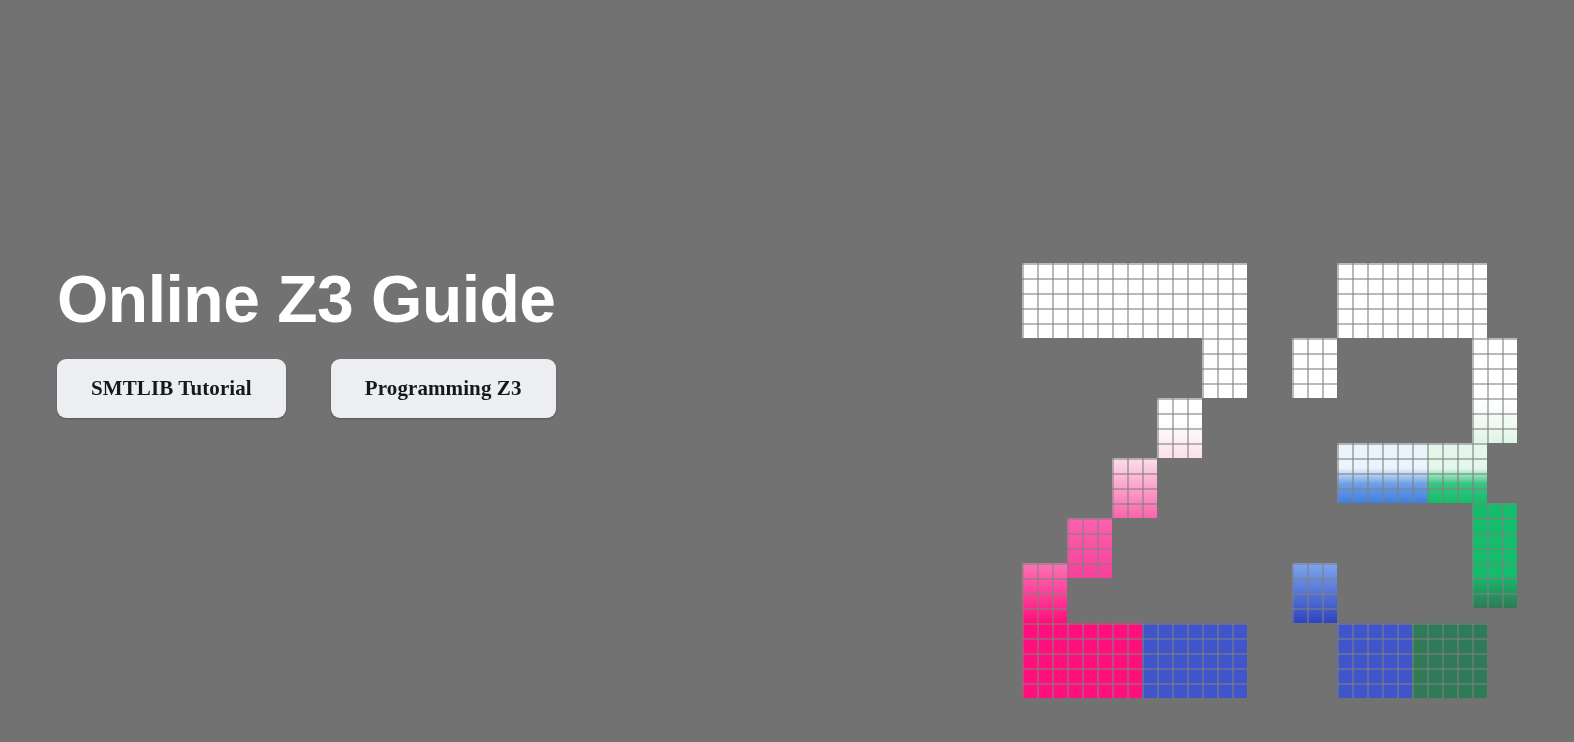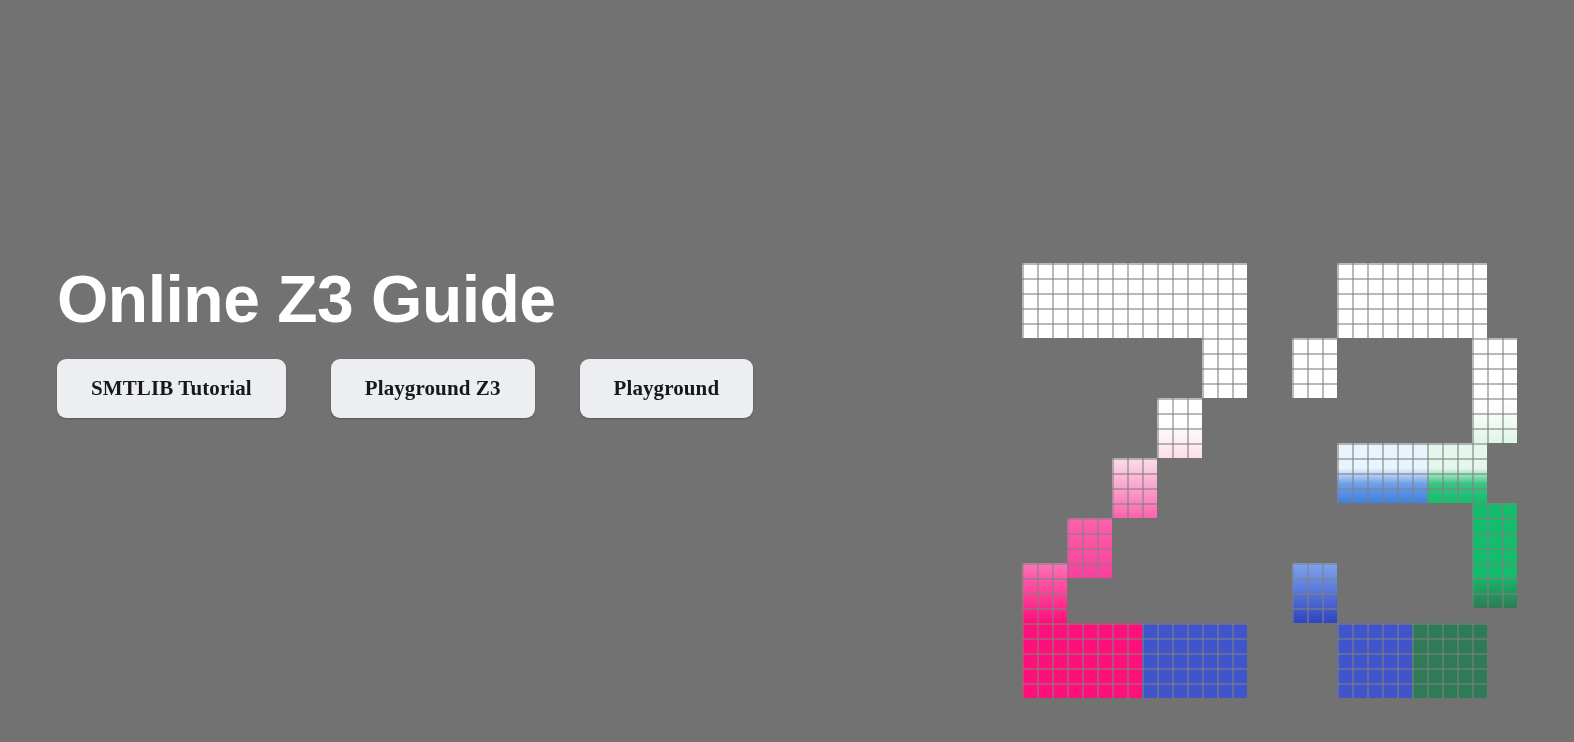--- a/index.html
+++ b/index.html
@@ -98,22 +98,21 @@
 </head>
 <body>
 
 <div id="hero">
 
   <div id="hero-left">
     <h1 id="page-title">Online Z3 Guide</h1>
 
     <div id="cta-row">
         <button class="cta-button" style="background: rgb(237, 238, 242); color: rgb(22, 24, 29);">SMTLIB Tutorial</button>
-        <button class="cta-button" style="background: rgb(237, 238, 242); color: rgb(22, 24, 29);">Playground Z3</button>
-        <button class="cta-button" style="background: rgb(237, 238, 242); color: rgb(22, 24, 29);">Playground</button>
+        <button class="cta-button" style="background: rgb(237, 238, 242); color: rgb(22, 24, 29);">Programming Z3</button>
       </div>
   </div>
 
   <div id="pixel-logo">
     <div class="glyph" id="glyph-z">
         <div class="block" style="left: 0px; top: 0px; width: 225px; height: 75px;">
           <div class="fill" style="background-image: linear-gradient(rgb(255, 255, 255), rgb(255, 255, 255));"></div>
         </div>
         <div class="block" style="left: 180px; top: 75px; width: 45px; height: 60px;">
           <div class="fill" style="background-image: linear-gradient(rgb(255, 255, 255), rgb(255, 255, 255));"></div>

